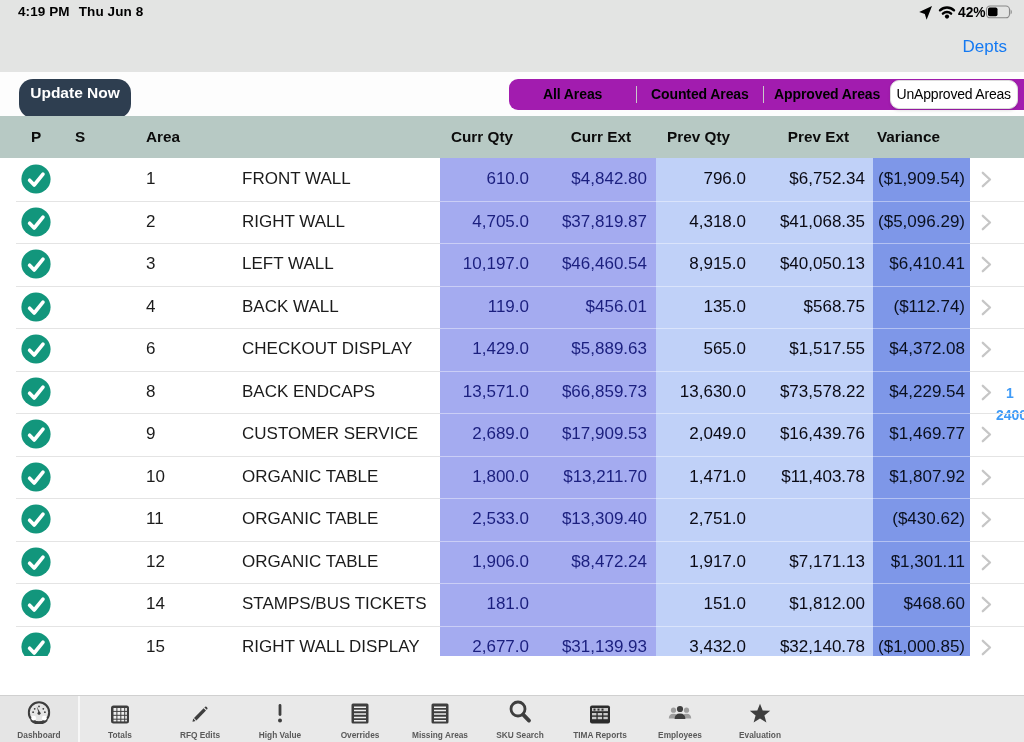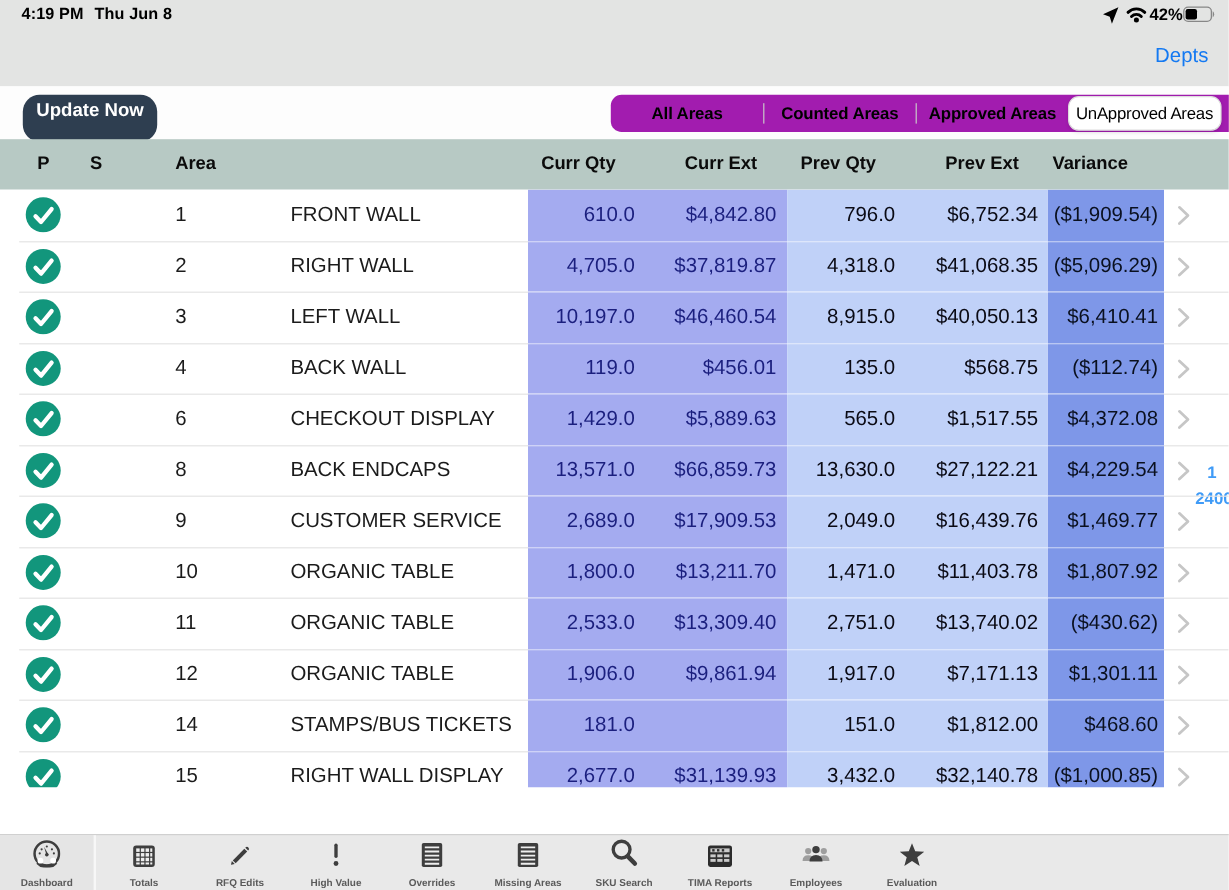--- a/index.html
+++ b/index.html
@@ -187,21 +187,21 @@
 <span class="vband"></span>
         <span class="chk"><svg width="30" height="30" viewBox="0 0 30 30">
             <circle cx="15" cy="15" r="14.6" fill="#12967c"></circle>
             <path d="M8.6 16.2 L13.2 21 L22 10.2" stroke="#fff" stroke-width="3.6" fill="none" stroke-linecap="round" stroke-linejoin="round"></path>
           </svg></span>
 <span class="num">8</span>
 <span class="name">BACK ENDCAPS</span>
 <span class="v c1">13,571.0</span>
 <span class="v c2">$66,859.73</span>
 <span class="v c3">13,630.0</span>
-<span class="v c4">$27,122.21</span>
+<span class="v c4">$73,578.22</span>
 <span class="v c5">$4,229.54</span>
 <span class="chev"><svg width="11" height="17" viewBox="0 0 11 17">
             <path d="M1.8 1.8 L9 8.5 L1.8 15.2" stroke="#c6c6c6" stroke-width="2.3" fill="none" stroke-linecap="round" stroke-linejoin="round"></path>
           </svg></span>
 </div>
 <div class="row" style="top:255.0px">
 <span class="vband"></span>
         <span class="chk"><svg width="30" height="30" viewBox="0 0 30 30">
             <circle cx="15" cy="15" r="14.6" fill="#12967c"></circle>
             <path d="M8.6 16.2 L13.2 21 L22 10.2" stroke="#fff" stroke-width="3.6" fill="none" stroke-linecap="round" stroke-linejoin="round"></path>
@@ -238,36 +238,35 @@
 <span class="vband"></span>
         <span class="chk"><svg width="30" height="30" viewBox="0 0 30 30">
             <circle cx="15" cy="15" r="14.6" fill="#12967c"></circle>
             <path d="M8.6 16.2 L13.2 21 L22 10.2" stroke="#fff" stroke-width="3.6" fill="none" stroke-linecap="round" stroke-linejoin="round"></path>
           </svg></span>
 <span class="num">11</span>
 <span class="name">ORGANIC TABLE</span>
 <span class="v c1">2,533.0</span>
 <span class="v c2">$13,309.40</span>
 <span class="v c3">2,751.0</span>
-<span class="v c4">$13,740.02</span>
 <span class="v c5">($430.62)</span>
 <span class="chev"><svg width="11" height="17" viewBox="0 0 11 17">
             <path d="M1.8 1.8 L9 8.5 L1.8 15.2" stroke="#c6c6c6" stroke-width="2.3" fill="none" stroke-linecap="round" stroke-linejoin="round"></path>
           </svg></span>
 </div>
 <div class="row" style="top:382.5px">
 <span class="vband"></span>
         <span class="chk"><svg width="30" height="30" viewBox="0 0 30 30">
             <circle cx="15" cy="15" r="14.6" fill="#12967c"></circle>
             <path d="M8.6 16.2 L13.2 21 L22 10.2" stroke="#fff" stroke-width="3.6" fill="none" stroke-linecap="round" stroke-linejoin="round"></path>
           </svg></span>
 <span class="num">12</span>
 <span class="name">ORGANIC TABLE</span>
 <span class="v c1">1,906.0</span>
-<span class="v c2">$9,861.94</span>
+<span class="v c2">$8,472.24</span>
 <span class="v c3">1,917.0</span>
 <span class="v c4">$7,171.13</span>
 <span class="v c5">$1,301.11</span>
 <span class="chev"><svg width="11" height="17" viewBox="0 0 11 17">
             <path d="M1.8 1.8 L9 8.5 L1.8 15.2" stroke="#c6c6c6" stroke-width="2.3" fill="none" stroke-linecap="round" stroke-linejoin="round"></path>
           </svg></span>
 </div>
 <div class="row" style="top:425.0px">
 <span class="vband"></span>
         <span class="chk"><svg width="30" height="30" viewBox="0 0 30 30">

